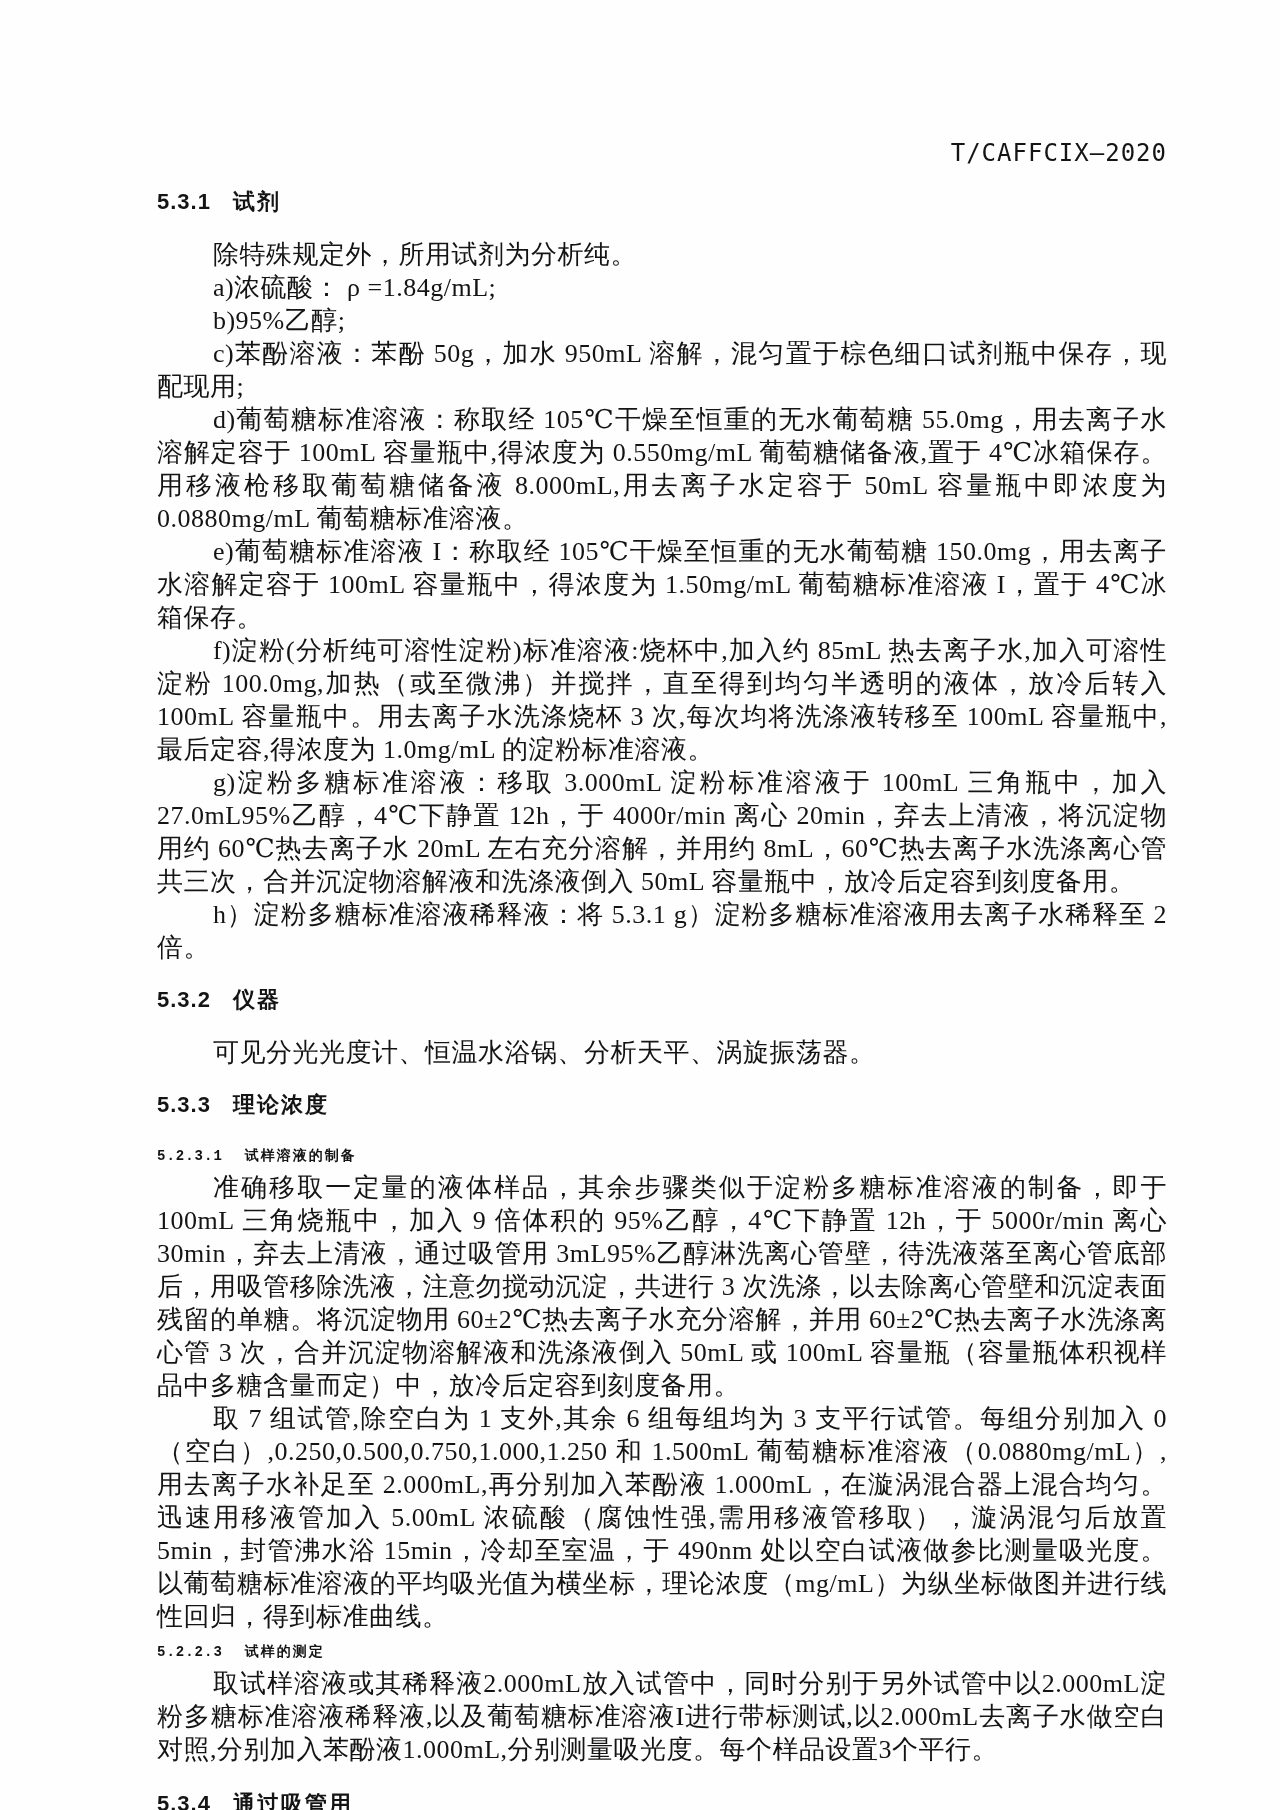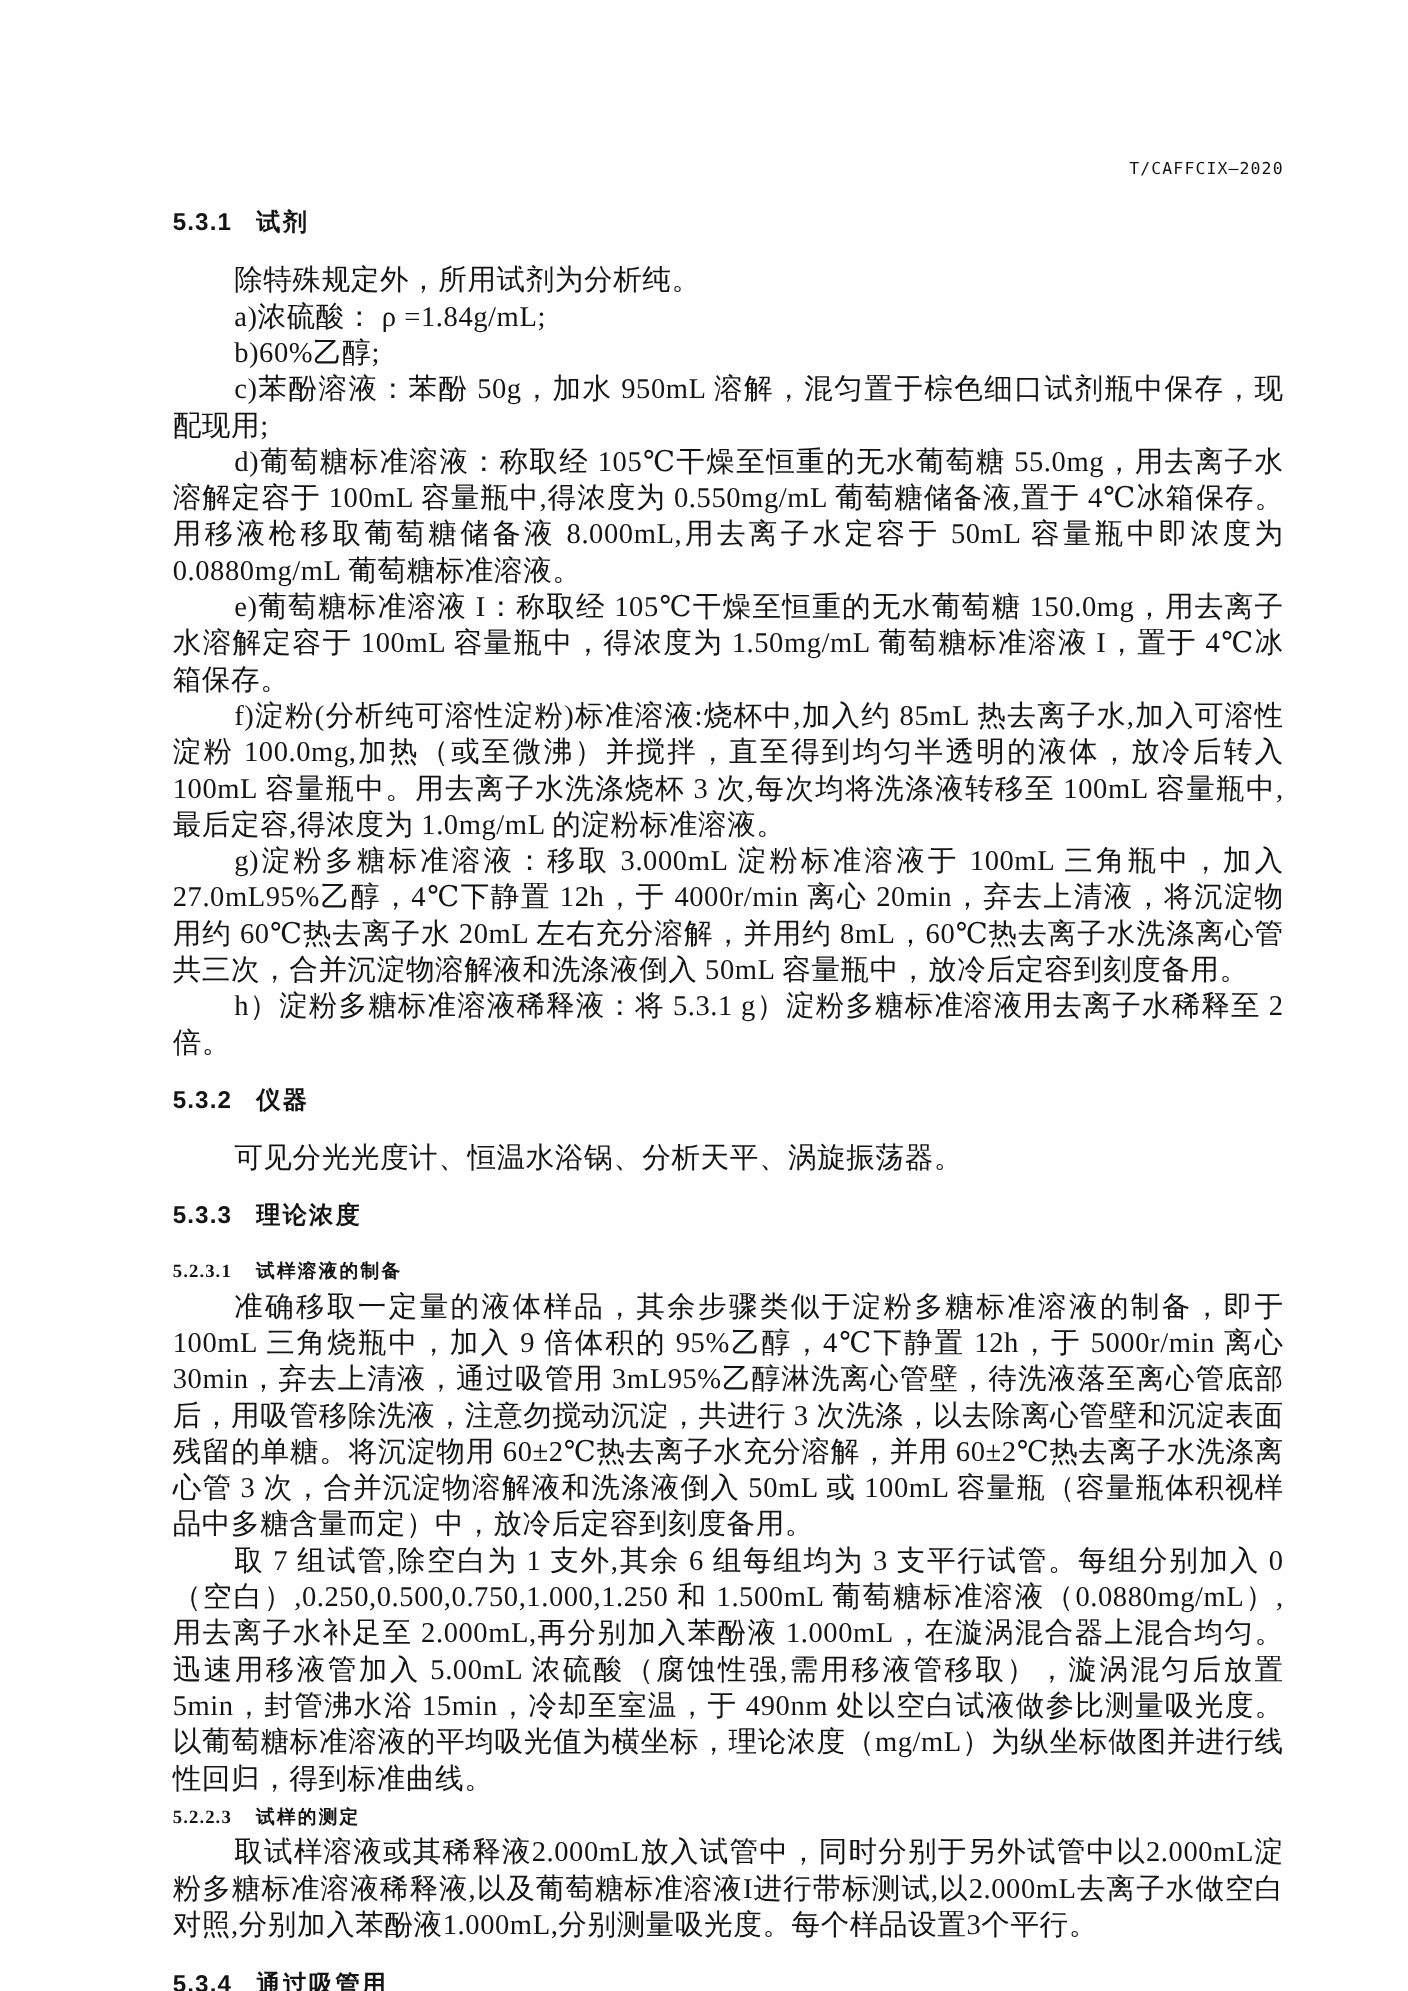--- a/index.html
+++ b/index.html
@@ -14,42 +14,42 @@
     background: #fefefe;
     box-sizing: border-box;
     padding: 140px 113px 0 157px;
     color: #141414;
     font-family: "Liberation Serif", "DejaVu Serif", serif;
     overflow: hidden;
   }
   .doc-header {
     text-align: right;
     font-family: "DejaVu Sans Mono", "Liberation Mono", monospace;
-    font-size: 15px;
+    font-size: 24px;
     line-height: 26px;
     letter-spacing: 1px;
     margin: 0 0 22px 0;
     font-weight: 500;
   }
   h2.sec {
     font-family: "Liberation Sans", "DejaVu Sans", sans-serif;
     font-weight: bold;
     font-size: 22px;
     line-height: 28px;
     margin: 22px 0;
     letter-spacing: 1px;
   }
   h2.sec .sec-title, h3.subsec .sec-title {
     margin-left: 22px;
     letter-spacing: 2px;
   }
   h3.subsec {
-    font-family: Liberation Serif, serif;
+    font-family: Liberation Mono, monospace;
     font-weight: bold;
-    font-size: 17px;
+    font-size: 14px;
     line-height: 30px;
     margin: 4px 0 0 0;
     letter-spacing: 1px;
   }
   h3.first-sub { margin-top: 6px; }
   h2.last-sec { margin-top: 24px; margin-bottom: 0; }
   p.body {
     font-size: 26px;
     line-height: 33px;
     margin: 0;
@@ -70,21 +70,21 @@
 <div class="page">
 
   <div class="doc-header">T/CAFFCIX—2020</div>
 
   <h2 class="sec">
     <span class="sec-num">5.3.1</span><span class="sec-title">试剂</span>
   </h2>
 
   <p class="body indent">除特殊规定外，所用试剂为分析纯。</p>
   <p class="body indent">a)浓硫酸： ρ =1.84g/mL;</p>
-  <p class="body indent">b)60%乙醇;</p>
+  <p class="body indent">b)95%乙醇;</p>
   <p class="body indent">c)苯酚溶液：苯酚 50g，加水 950mL 溶解，混匀置于棕色细口试剂瓶中保存，现配现用;</p>
   <p class="body indent">d)葡萄糖标准溶液：称取经 105℃干燥至恒重的无水葡萄糖 55.0mg，用去离子水溶解定容于 100mL 容量瓶中,得浓度为 0.550mg/mL 葡萄糖储备液,置于 4℃冰箱保存。用移液枪移取葡萄糖储备液 8.000mL,用去离子水定容于 50mL 容量瓶中即浓度为 0.0880mg/mL 葡萄糖标准溶液。</p>
   <p class="body indent">e)葡萄糖标准溶液 I：称取经 105℃干燥至恒重的无水葡萄糖 150.0mg，用去离子水溶解定容于 100mL 容量瓶中，得浓度为 1.50mg/mL 葡萄糖标准溶液 I，置于 4℃冰箱保存。</p>
   <p class="body indent">f)淀粉(分析纯可溶性淀粉)标准溶液:烧杯中,加入约 85mL 热去离子水,加入可溶性淀粉 100.0mg,加热（或至微沸）并搅拌，直至得到均匀半透明的液体，放冷后转入 100mL 容量瓶中。用去离子水洗涤烧杯 3 次,每次均将洗涤液转移至 100mL 容量瓶中,最后定容,得浓度为 1.0mg/mL 的淀粉标准溶液。</p>
   <p class="body indent">g)淀粉多糖标准溶液：移取 3.000mL 淀粉标准溶液于 100mL 三角瓶中，加入 27.0mL95%乙醇，4℃下静置 12h，于 4000r/min 离心 20min，弃去上清液，将沉淀物用约 60℃热去离子水 20mL 左右充分溶解，并用约 8mL，60℃热去离子水洗涤离心管共三次，合并沉淀物溶解液和洗涤液倒入 50mL 容量瓶中，放冷后定容到刻度备用。</p>
   <p class="body indent">h）淀粉多糖标准溶液稀释液：将 5.3.1 g）淀粉多糖标准溶液用去离子水稀释至 2 倍。</p>
 
   <h2 class="sec">
     <span class="sec-num">5.3.2</span><span class="sec-title">仪器</span>
   </h2>

